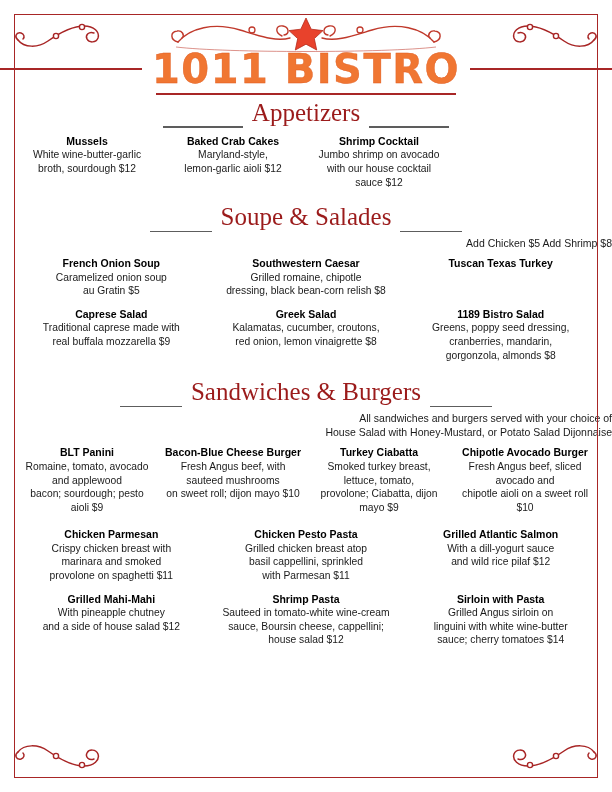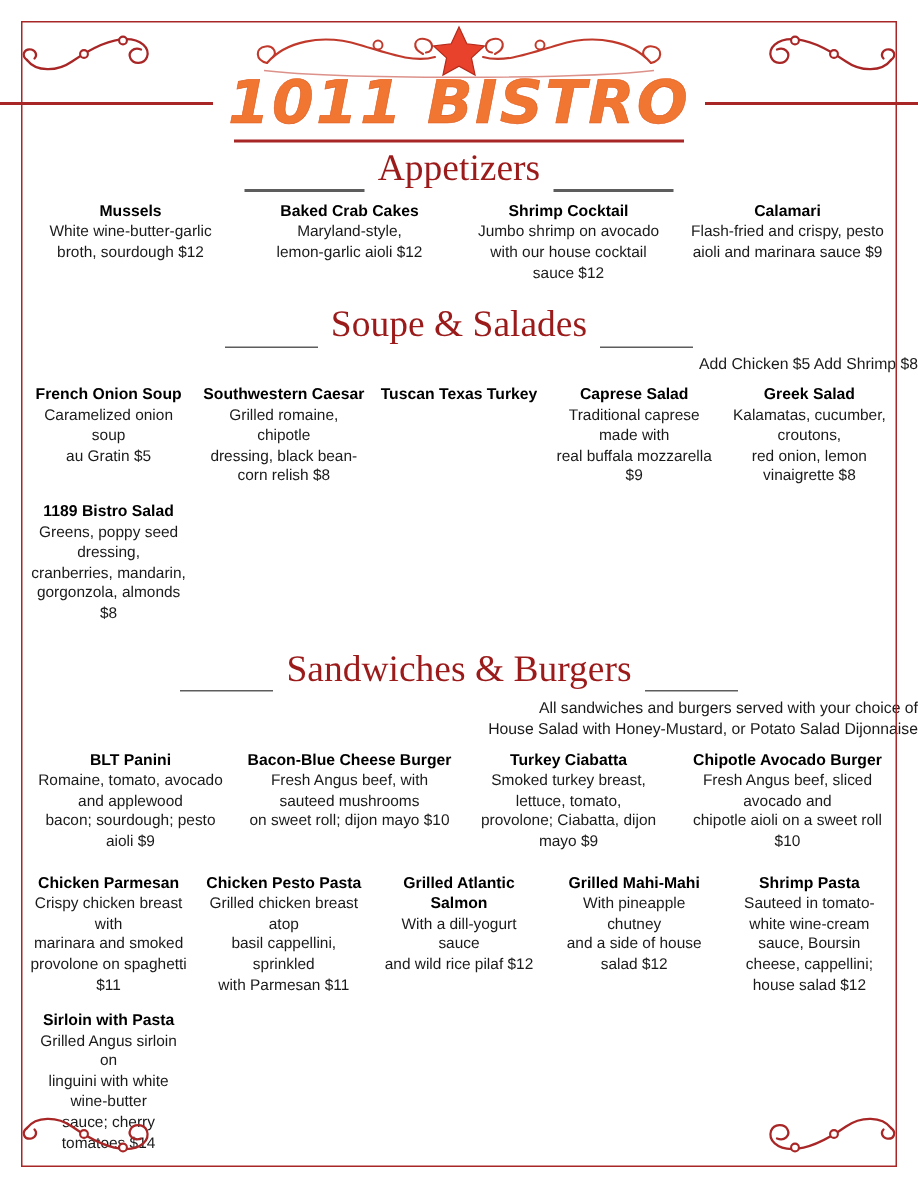--- a/index.html
+++ b/index.html
@@ -52,21 +52,20 @@
     display: block;
     margin: 0 auto;
     height: 36px;
   }
   .title-row {
     position: relative;
     display: flex;
     align-items: center;
     justify-content: center;
     margin-top: -4px;
-    font-style: italic;
   }
   .title-rule {
     height: 1.4px;
     background: #a82626;
     width: 150px;
     flex: 0 0 auto;
   }
   .restaurant-title {
     font-family: "DejaVu Sans", sans-serif;
     font-weight: bold;
@@ -119,21 +118,21 @@
   
   .items {
     display: grid;
     margin-top: 7px;
     column-gap: 4px;
     row-gap: 10px;
     padding: 0 16px;
     box-sizing: border-box;
   }
   .items.cols-2 { grid-template-columns: 1fr 1fr 1fr 1fr; }
-  .items.cols-3 { grid-template-columns: 1fr 1fr 1fr 1fr 1fr; }
+  .items.cols-3 { grid-template-columns: 1fr 1fr 1fr; }
 
   .item { text-align: center; }
   .item-name {
     font-size: 10.5px;
     font-weight: bold;
     color: #000000;
     line-height: 1.3;
   }
   .item-desc {
     font-size: 10.3px;
@@ -218,24 +217,20 @@
             <div class="item-desc">White wine-butter-garlic<br>broth, sourdough  $12</div>
           </div>
           <div class="item">
             <div class="item-name">Baked Crab Cakes</div>
             <div class="item-desc">Maryland-style,<br>lemon-garlic aioli  $12</div>
           </div>
           <div class="item">
             <div class="item-name">Shrimp Cocktail</div>
             <div class="item-desc">Jumbo shrimp on avocado<br>with our house cocktail sauce  $12</div>
           </div>
-          <div class="item">
-            <div class="item-name">Calamari</div>
-            <div class="item-desc">Flash-fried and crispy, pesto<br>aioli and marinara sauce  $9</div>
-          </div>
         </div>
       </div>
       <div class="section sec-soups">
         <div class="section-head">
           <div class="rule" style="width: 62px;"></div>
           <h2 class="section-title">Soupe &amp; Salades</h2>
           <div class="rule" style="width: 62px;"></div>
         </div>
         <div class="section-note">Add Chicken  $5      Add Shrimp  $8</div>
         <div class="items cols-3">

